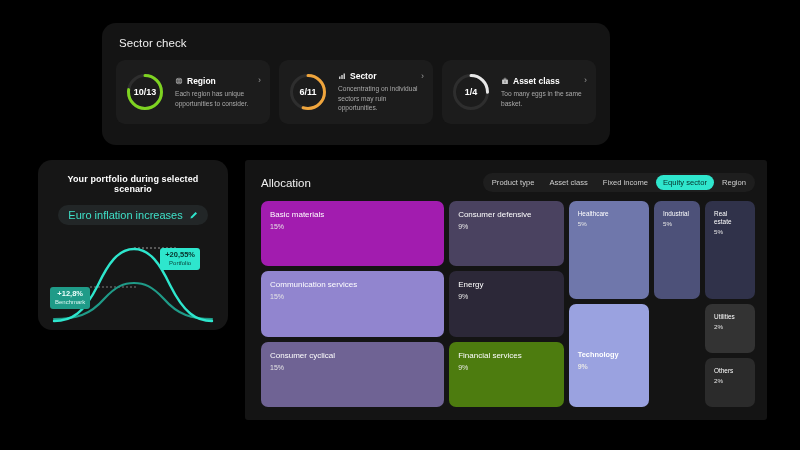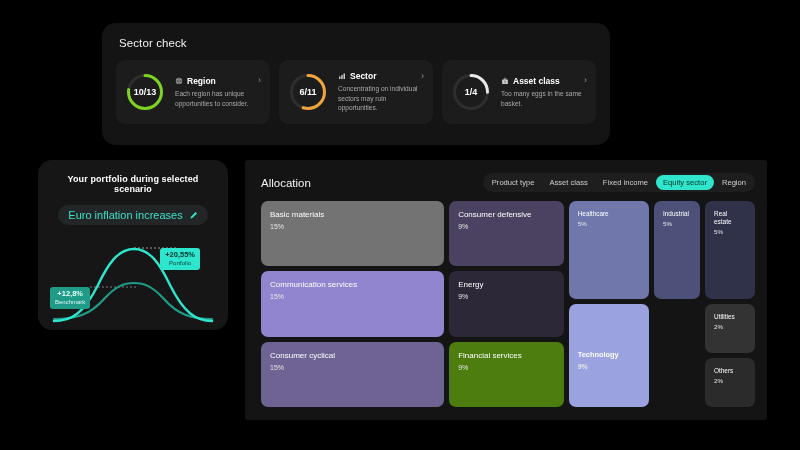--- a/index.html
+++ b/index.html
@@ -233,21 +233,21 @@
         <div class="tab">Asset class</div>
         <div class="tab">Fixed income</div>
         <div class="tab active">Equity sector</div>
         <div class="tab">Region</div>
       </div>
     </div>
 
     <div class="treemap">
 
       <div class="tm-col tm-colA">
-        <div class="tile" style="background:#737373; height:66px;">
+        <div class="tile" style="background:#a21caf; height:66px;">
           <div class="t-name">Basic materials</div>
           <div class="t-val">15%</div>
         </div>
         <div class="tile" style="background:#9185cf; height:66px;">
           <div class="t-name">Communication services</div>
           <div class="t-val">15%</div>
         </div>
         <div class="tile" style="background:#6f6394; height:66px;">
           <div class="t-name">Consumer cyclical</div>
           <div class="t-val">15%</div>

